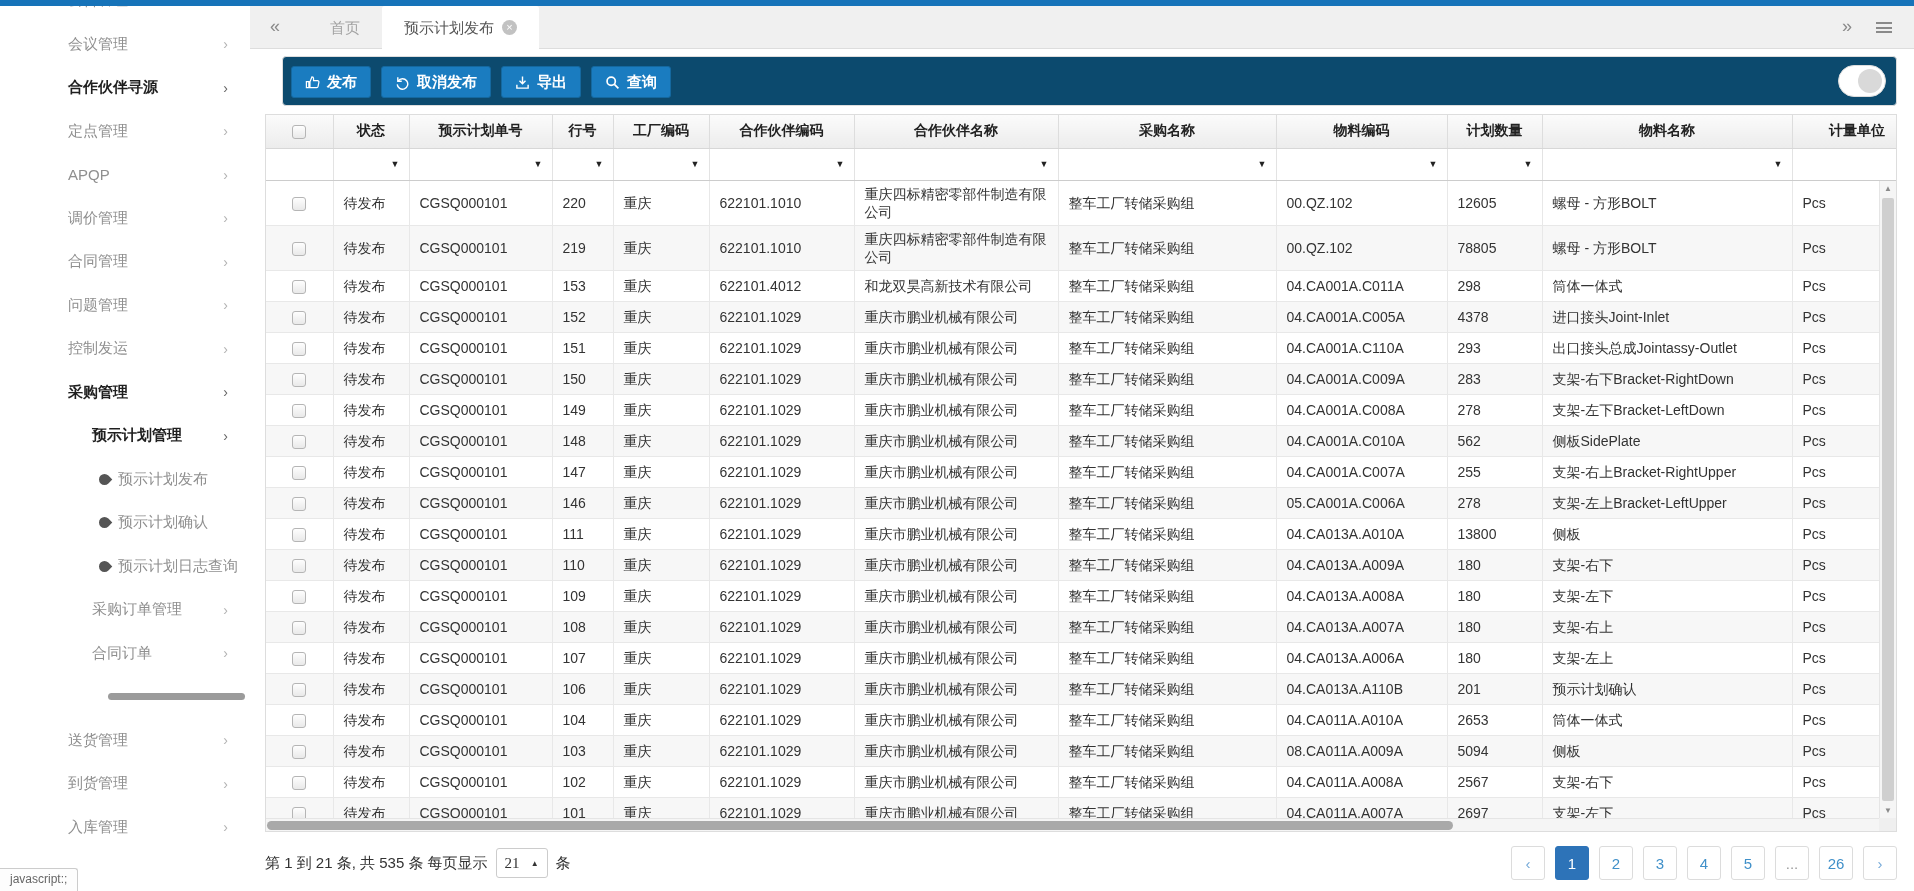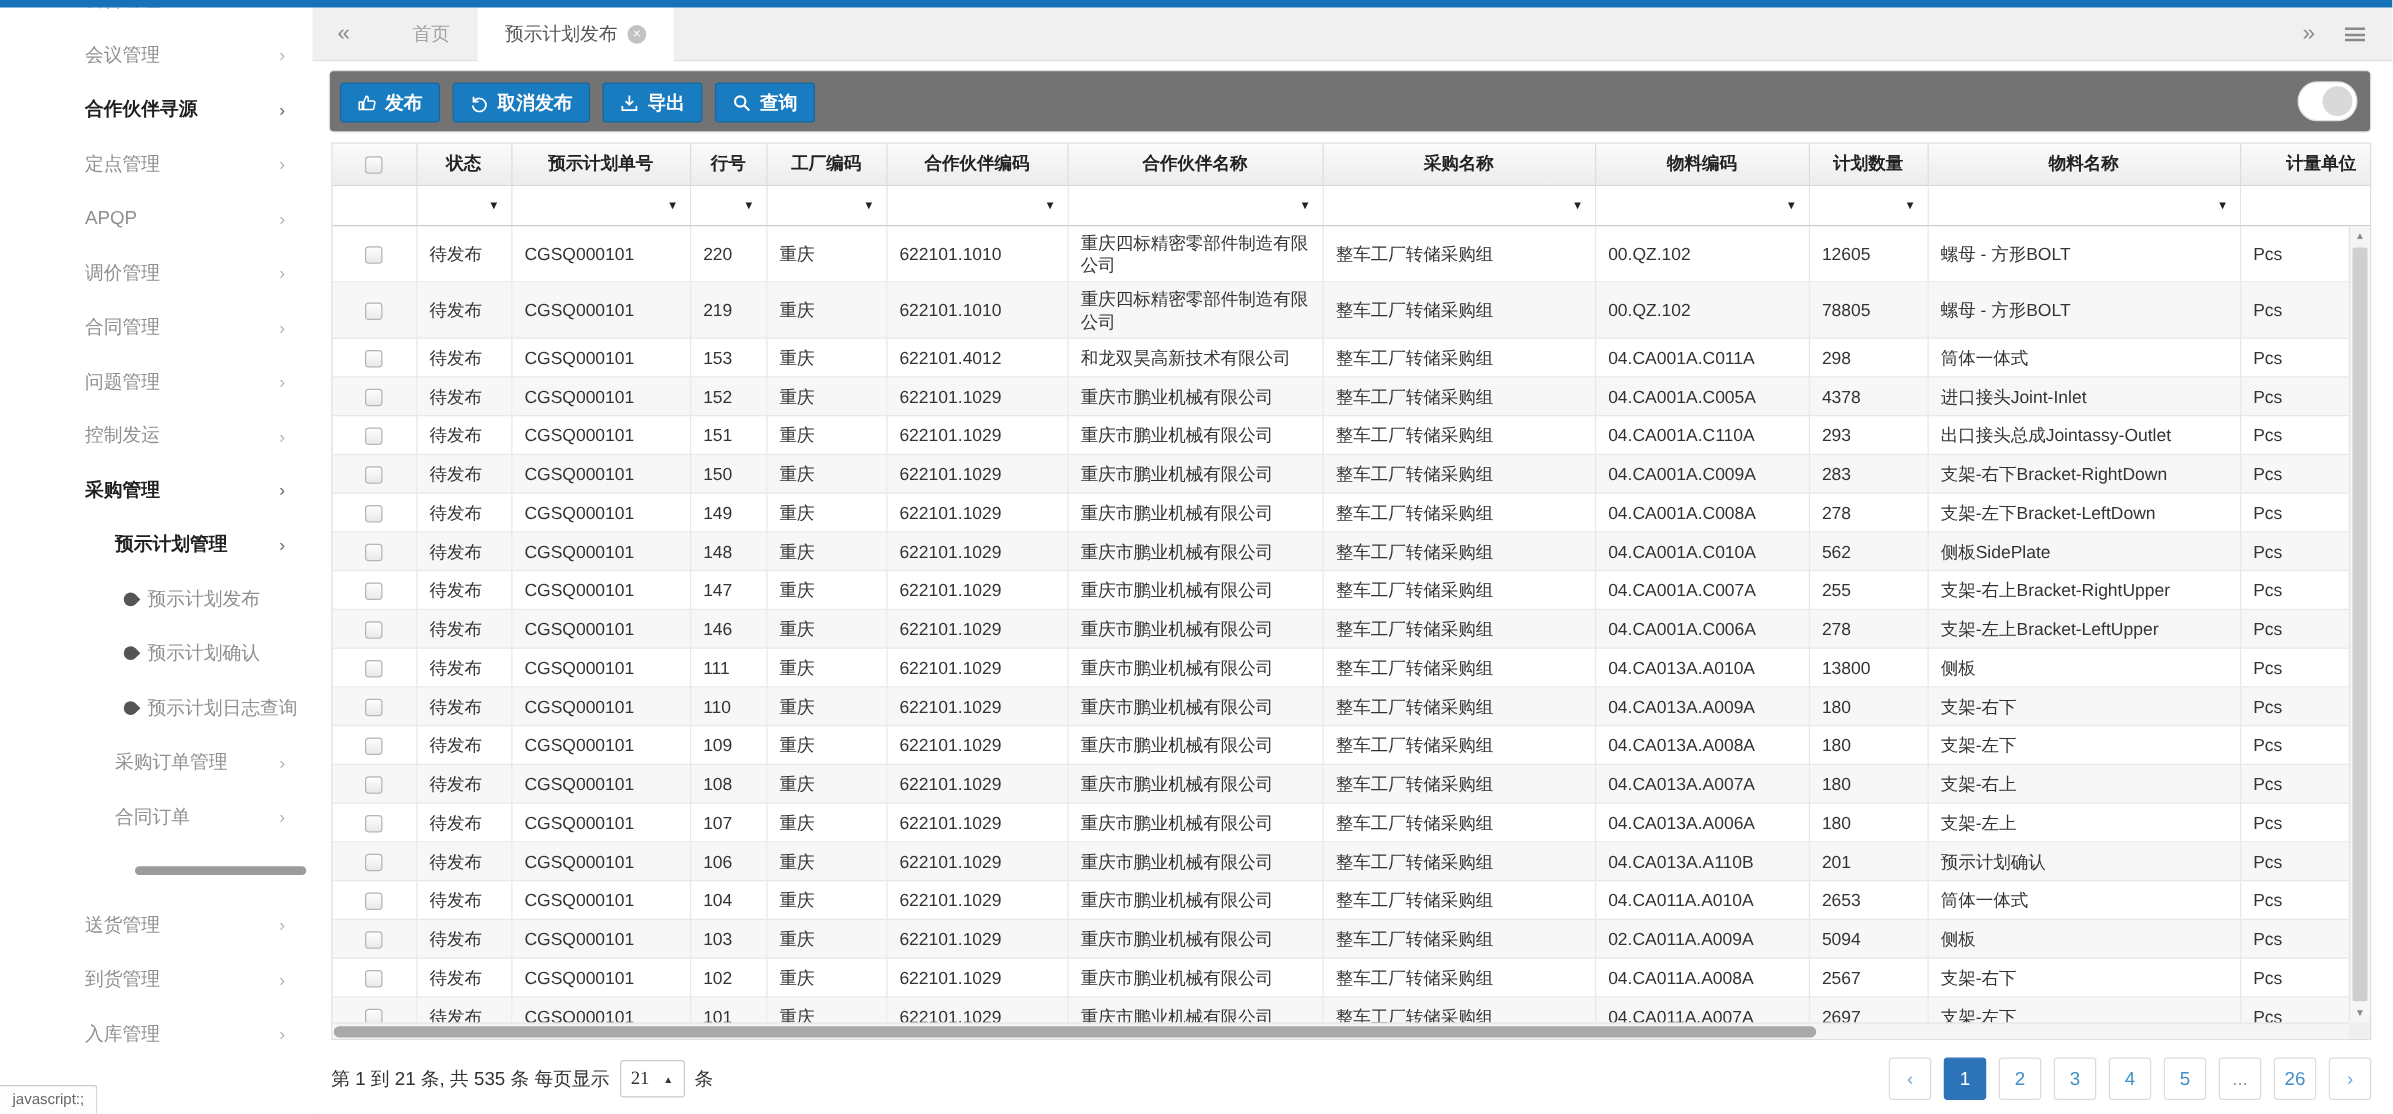--- a/index.html
+++ b/index.html
@@ -33,21 +33,21 @@
   .tab{padding:12px 22px;line-height:43px;font-size:15px;color:#a3a3a3;display:flex;align-items:center;gap:8px;cursor:pointer;}
   .tab.active{background:#fff;color:#555;border-radius:3px 3px 0 0;}
   .tclose{width:15px;height:15px;border-radius:50%;background:#c2c2c2;color:#fff;font-size:11px;line-height:15px;text-align:center;display:inline-block;}
   .expand-btn{position:absolute;right:62px;top:0;line-height:41px;font-size:18px;color:#8a8a8a;cursor:pointer;}
   .iconlist{position:absolute;right:22px;top:16px;width:16px;height:11px;border-top:2px solid #8a8a8a;border-bottom:2px solid #8a8a8a;cursor:pointer;}
   .iconlist::after{content:"";position:absolute;left:0;top:3px;width:100%;height:2px;background:#8a8a8a;}
 
   
   .main{position:absolute;left:250px;top:49px;right:0;bottom:0;background:#fff;}
 
-  .toolbar{position:absolute;left:13px;right:17px;top:7px;height:50px;border:1px solid #ddd;border-radius:4px;background:#737373;}
+  .toolbar{position:absolute;left:32px;right:17px;top:7px;height:50px;border:1px solid #ddd;border-radius:4px;background:#0c4a6e;}
   .tbtns{position:absolute;left:8px;top:9px;display:flex;gap:10px;}
   .btn{display:inline-flex;align-items:center;gap:7px;height:32px;padding:0 13px;background:var(--btn);border:1px solid var(--btnborder);border-radius:3px;color:#fff;font-size:15px;font-weight:bold;cursor:pointer;}
   .btn svg{display:block;}
   .toggle{position:absolute;right:10px;top:8px;width:48px;height:32px;border:1px solid #ddd;border-radius:16px;background:#fff;cursor:pointer;}
   .knob{position:absolute;right:3px;top:3px;width:24px;height:24px;border-radius:50%;background:#d9d9d9;}
 
   
   .grid{position:absolute;left:15px;right:17px;top:65px;height:718px;border:1px solid #ddd;overflow:hidden;background:#fff;}
   #grid-table{border-collapse:collapse;table-layout:fixed;width:1656px;}
   .head-row th{height:33px;background:linear-gradient(#fbfbfb,#ececec);border-right:1px solid #ddd;border-bottom:1px solid #d7d7d7;font-size:14px;color:#222;font-weight:bold;text-align:center;}
@@ -422,21 +422,21 @@
           </tr>
           <tr>
             <td class="c-cb"><span class="cb"></span></td>
             <td>待发布</td>
             <td>CGSQ000101</td>
             <td>146</td>
             <td>重庆</td>
             <td>622101.1029</td>
             <td>重庆市鹏业机械有限公司</td>
             <td>整车工厂转储采购组</td>
-            <td>04.CA001A.C006A</td>
+            <td>05.CA001A.C006A</td>
             <td>278</td>
             <td>支架-左上Bracket-LeftUpper</td>
             <td>Pcs</td>
           </tr>
           <tr>
             <td class="c-cb"><span class="cb"></span></td>
             <td>待发布</td>
             <td>CGSQ000101</td>
             <td>111</td>
             <td>重庆</td>
@@ -534,21 +534,21 @@
           </tr>
           <tr>
             <td class="c-cb"><span class="cb"></span></td>
             <td>待发布</td>
             <td>CGSQ000101</td>
             <td>103</td>
             <td>重庆</td>
             <td>622101.1029</td>
             <td>重庆市鹏业机械有限公司</td>
             <td>整车工厂转储采购组</td>
-            <td>02.CA011A.A009A</td>
+            <td>08.CA011A.A009A</td>
             <td>5094</td>
             <td>侧板</td>
             <td>Pcs</td>
           </tr>
           <tr>
             <td class="c-cb"><span class="cb"></span></td>
             <td>待发布</td>
             <td>CGSQ000101</td>
             <td>102</td>
             <td>重庆</td>

